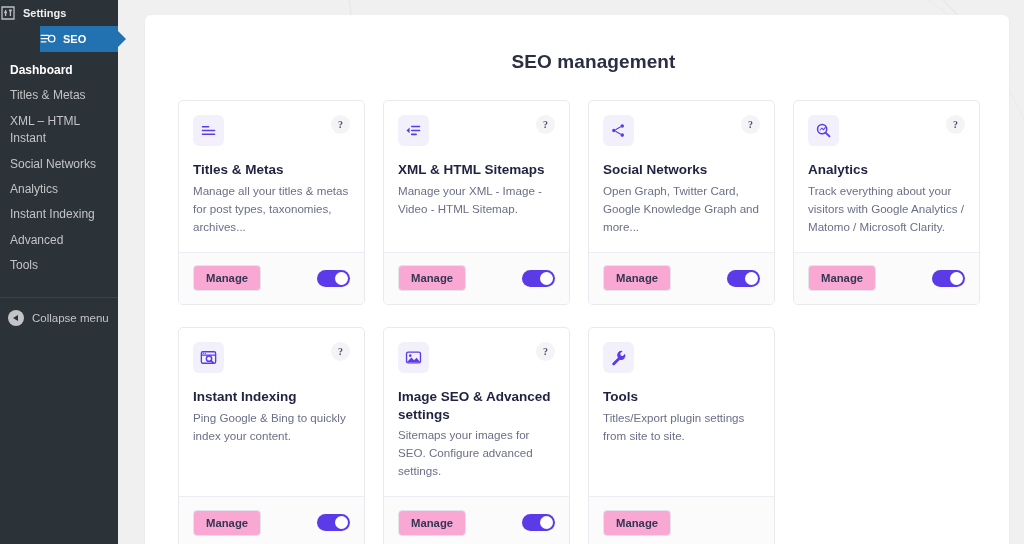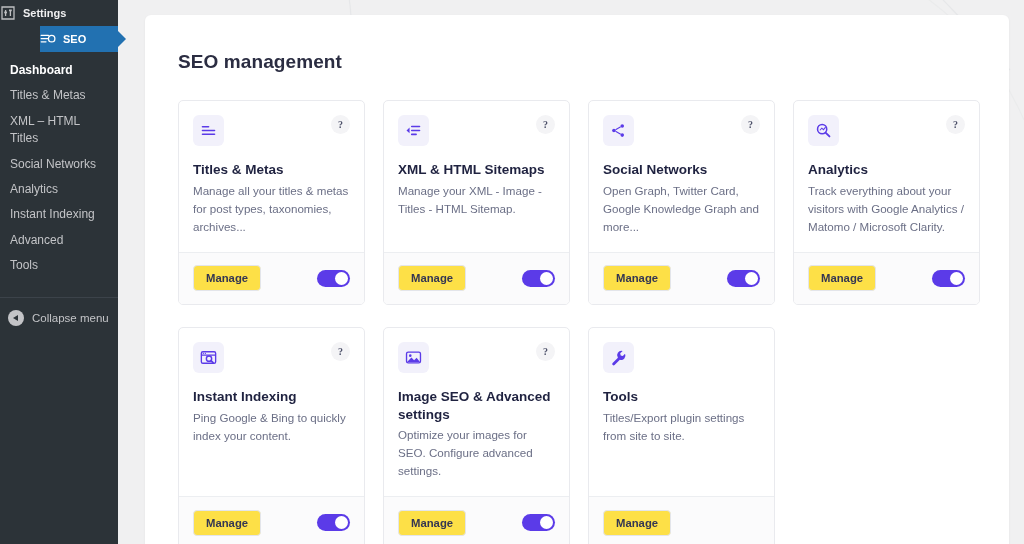--- a/index.html
+++ b/index.html
@@ -66,21 +66,21 @@
 
   .panel {
     position: absolute; left: 27px; top: 15px;
     width: 864px; min-height: 545px;
     background: #ffffff;
     border-radius: 6px;
     box-shadow: 0 1px 3px rgba(16,24,40,.05);
   }
   .page-title {
     font-size: 19px; font-weight: bold; color: #2b2d42;
-    padding: 36px 0 0 33px; letter-spacing: .1px;
+    padding: 36px 0 0 33px; letter-spacing: .1px; text-align: center;
   }
 
   .cards-grid {
     display: grid;
     grid-template-columns: repeat(4, 187px);
     gap: 22px 18px;
     padding: 27px 0 0 33px;
   }
 
   .card {
@@ -116,21 +116,21 @@
     font-size: 11.6px; line-height: 1.55; color: #6b6f86;
   }
   .card-footer {
     border-top: 1px solid #eceef1;
     background: #fbfbfc;
     padding: 12px 14px;
     display: flex; align-items: center; justify-content: space-between;
     min-height: 52px;
   }
   .btn-manage {
-    background: #fde047; border: 1px solid #e3e5ea; border-radius: 4px;
+    background: #f9a8d4; border: 1px solid #e3e5ea; border-radius: 4px;
     padding: 6px 12px; font-size: 11.3px; font-weight: bold;
     color: #343652; cursor: pointer; font-family: "Liberation Sans", sans-serif;
   }
   .toggle {
     width: 33px; height: 17px; border-radius: 9px;
     background: #5b3be8; position: relative; flex: 0 0 33px;
   }
   .toggle .knob {
     position: absolute; top: 2px; right: 2px;
     width: 13px; height: 13px; border-radius: 50%;
@@ -165,21 +165,21 @@
       <svg class="mi-icon" viewBox="0 0 20 20">
         <path d="M1.5 5.5h9M1.5 9.5h9M1.5 13.5h6" stroke="#ffffff" stroke-width="1.6" fill="none" stroke-linecap="round"></path>
         <circle cx="14.6" cy="9.6" r="4" fill="none" stroke="#ffffff" stroke-width="1.6"></circle>
       </svg>
       <span>SEO</span>
     </div>
 
     <div class="submenu">
       <a class="submenu-item active">Dashboard</a>
       <a class="submenu-item">Titles &amp; Metas</a>
-      <a class="submenu-item">XML – HTML Titles</a>
+      <a class="submenu-item">XML – HTML Instant</a>
       <a class="submenu-item">Social Networks</a>
       <a class="submenu-item">Analytics</a>
       <a class="submenu-item">Instant Indexing</a>
       <a class="submenu-item">Advanced</a>
       <a class="submenu-item">Tools</a>
     </div>
 
     <div class="collapse-row">
       <span class="collapse-dot">
           <i></i>
@@ -221,21 +221,21 @@
                   <svg width="17" height="17" viewBox="0 0 20 20">
                     <rect x="7" y="4.4" width="11" height="1.9" rx=".9" fill="#5b3be8"></rect>
                     <rect x="7" y="9" width="11" height="1.9" rx=".9" fill="#5b3be8"></rect>
                     <rect x="7" y="13.6" width="7" height="1.9" rx=".9" fill="#5b3be8"></rect>
                     <path d="M5.4 6.6 1.8 9.9l3.6 3.3z" fill="#5b3be8"></path>
                   </svg>
                 </span>
         <span class="help-dot">?</span>
       </div>
       <div class="card-title">XML &amp; HTML Sitemaps</div>
-      <div class="card-desc">Manage your XML - Image - Titles - HTML Sitemap.</div>
+      <div class="card-desc">Manage your XML - Image - Video - HTML Sitemap.</div>
     </div>
     <div class="card-footer">
       <button class="btn-manage">Manage</button>
       <span class="toggle ">
                 <span class="knob"></span>
               </span>
     </div>
           </div>
           <div class="card">
     <div class="card-body">
@@ -313,21 +313,21 @@
         <span class="icon-tile">
                   <svg width="17" height="17" viewBox="0 0 20 20">
                     <rect x="1.8" y="3.6" width="16.4" height="12.8" rx="2" fill="none" stroke="#5b3be8" stroke-width="1.6"></rect>
                     <circle cx="6.2" cy="7.8" r="1.5" fill="#5b3be8"></circle>
                     <path d="M2.4 15.4 7.6 10l3.1 3.2 3-3 3.9 5.2z" fill="#5b3be8"></path>
                   </svg>
                 </span>
         <span class="help-dot">?</span>
       </div>
       <div class="card-title">Image SEO &amp; Advanced settings</div>
-      <div class="card-desc">Optimize your images for SEO. Configure advanced settings.</div>
+      <div class="card-desc">Sitemaps your images for SEO. Configure advanced settings.</div>
     </div>
     <div class="card-footer">
       <button class="btn-manage">Manage</button>
       <span class="toggle ">
                 <span class="knob"></span>
               </span>
     </div>
           </div>
           <div class="card">
     <div class="card-body">

